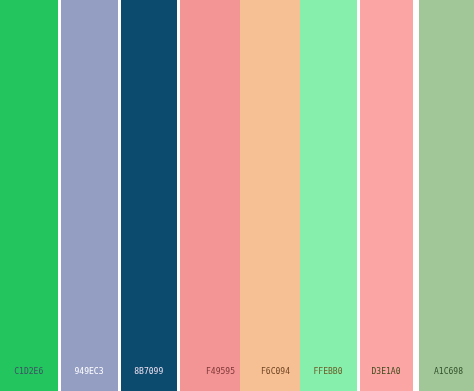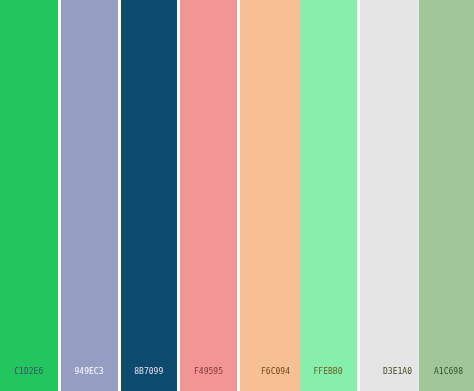--- a/index.html
+++ b/index.html
@@ -44,28 +44,28 @@
 <div id="palette" style="background: rgb(255, 255, 255);">
     <div class="swatch" style="background: #22c55e; left: 0px; width: 57.5px;">
       <span class="swatch-label" style="color: rgb(63, 81, 100);">C1D2E6</span>
     </div>
     <div class="swatch" style="background: rgb(148, 158, 195); left: 60.5px; width: 57px;">
       <span class="swatch-label" style="color: rgb(255, 255, 255);">949EC3</span>
     </div>
     <div class="swatch" style="background: #0c4a6e; left: 120.5px; width: 56.5px;">
       <span class="swatch-label" style="color: rgb(234, 221, 238);">8B7099</span>
     </div>
-    <div class="swatch" style="background: rgb(244, 149, 149); left: 180px; width: 57px;">
+    <div class="swatch" style="background: rgb(244, 149, 149); left: 180px; width: 57px; padding-left: 24px;">
       <span class="swatch-label" style="color: rgb(124, 54, 54);">F49595</span>
     </div>
     <div class="swatch" style="background: rgb(246, 192, 148); left: 240px; width: 71px;">
       <span class="swatch-label" style="color: rgb(111, 69, 34);">F6C094</span>
     </div>
     <div class="swatch" style="background: #86efac; left: 299.5px; width: 57px;">
       <span class="swatch-label" style="color: rgb(108, 92, 40);">FFEBB0</span>
     </div>
-    <div class="swatch" style="background: #e5e5e5; left: 359.5px; width: 53px; padding-left: 23px;">
+    <div class="swatch" style="background: #fca5a5; left: 359.5px; width: 53px;">
       <span class="swatch-label" style="color: rgb(63, 75, 27);">D3E1A0</span>
     </div>
     <div class="swatch" style="background: rgb(161, 198, 152); left: 419px; width: 59px;">
       <span class="swatch-label" style="color: rgb(49, 81, 42);">A1C698</span>
     </div>
   </div>
 
 </body></html>

